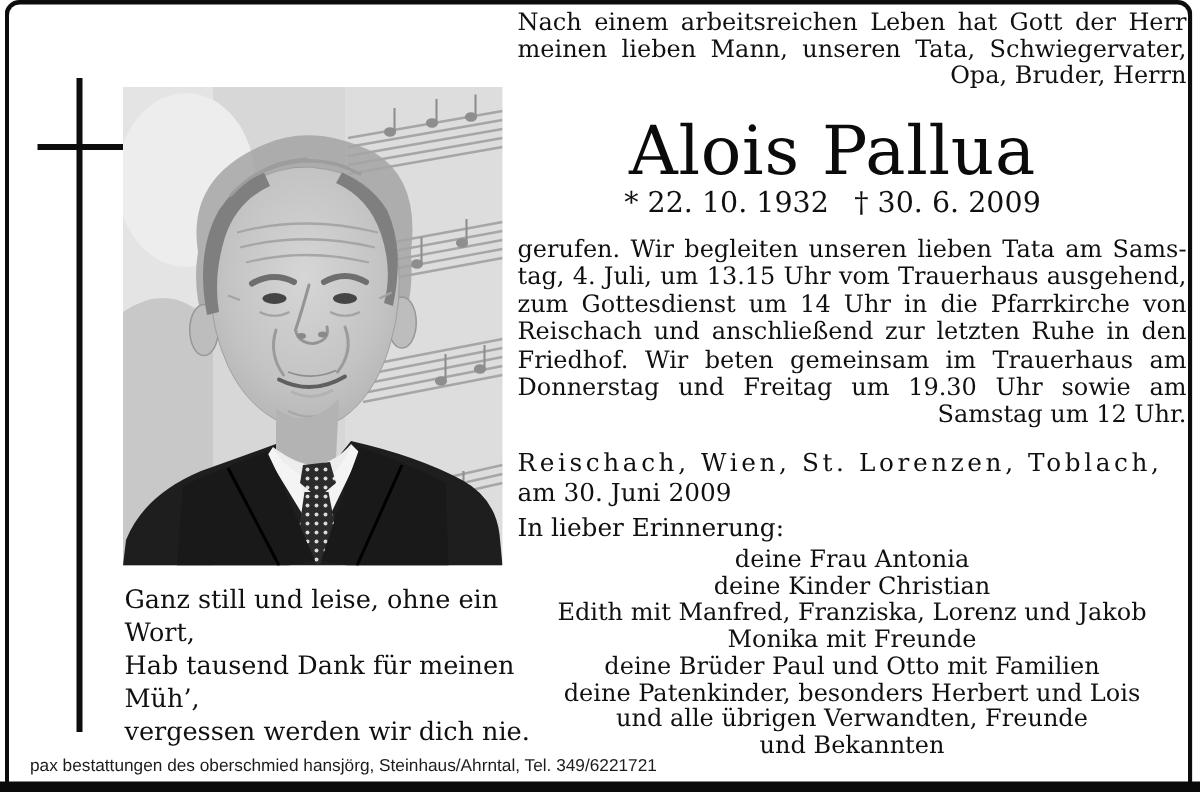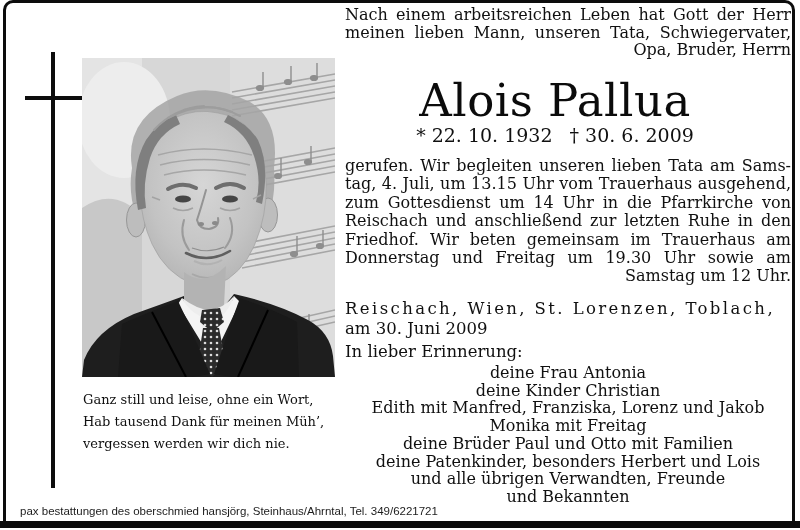--- a/index.html
+++ b/index.html
@@ -17,21 +17,21 @@
   .bottom-rule {
     position:absolute; left:0; right:0; bottom:2px; height:7px; background:#0a0a0a;
   }
   
   .cross-v { position:absolute; left:51px; top:52px; width:4px; height:436px; background:#0d0d0d; }
   .cross-h { position:absolute; left:25px; top:96px; width:57px; height:4px; background:#0d0d0d; }
   
   .photo { position:absolute; left:82px; top:58px; width:253px; height:319px; }
   .photo svg { display:block; width:100%; height:100%; }
   
-  .poem { position:absolute; left:83px; top:389px; width:275px; font-size:13px; line-height:22px; }
+  .poem { position:absolute; left:83px; top:389px; width:275px; font-size:17px; line-height:22px; }
   
   .col { position:absolute; left:345px; top:0; width:446px; }
   .intro { position:absolute; top:6px; left:0; right:0; font-size:16px; line-height:17.6px; }
   .jl { text-align:justify; text-align-last:justify; }
   .ll { text-align:right; }
   .name {
     position:absolute; top:78px; left:0; right:0; text-align:center;
     font-size:45px; line-height:46px; transform:translateX(-13px);
     letter-spacing:0.5px; color:#0b0b0b;
   }
@@ -216,21 +216,21 @@
       <div class="spread">Reischach, Wien, St. Lorenzen, Toblach,</div>
       <div>am 30. Juni 2009</div>
     </div>
 
     <div class="remember">In lieber Erinnerung:</div>
 
     <div class="family">
       <div>deine Frau Antonia</div>
       <div>deine Kinder Christian</div>
       <div>Edith mit Manfred, Franziska, Lorenz und Jakob</div>
-      <div>Monika mit Freitag</div>
+      <div>Monika mit Freunde</div>
       <div>deine Brüder Paul und Otto mit Familien</div>
       <div>deine Patenkinder, besonders Herbert und Lois</div>
       <div>und alle übrigen Verwandten, Freunde</div>
       <div>und Bekannten</div>
     </div>
 
   </div>
 
   <div class="footer">pax bestattungen des oberschmied hansjörg, Steinhaus/Ahrntal, Tel. 349/6221721</div>
 

